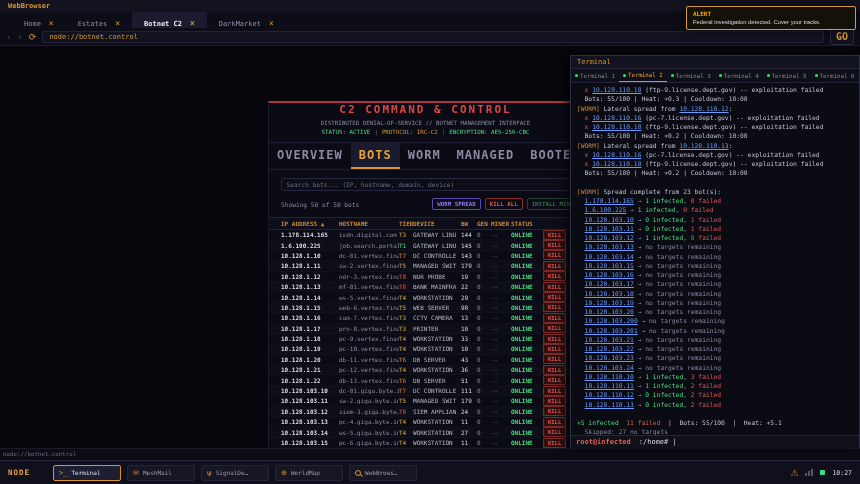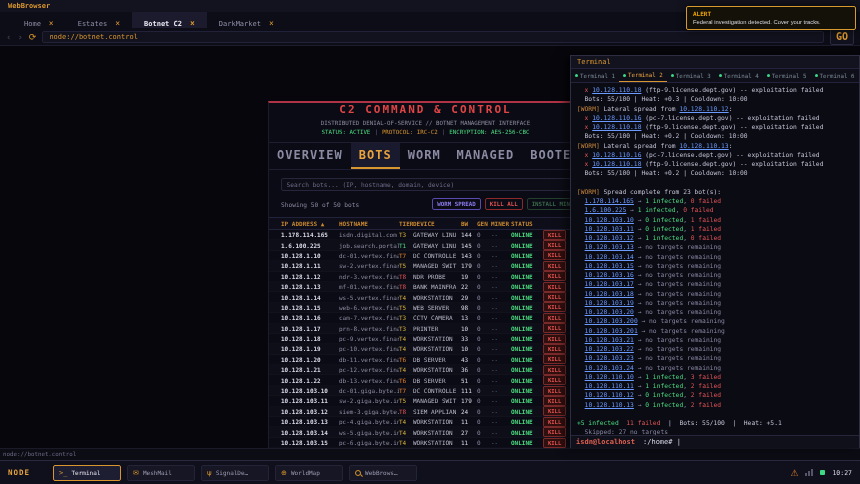--- a/index.html
+++ b/index.html
@@ -562,21 +562,21 @@
       <div class="tline"><span class="s-t">  </span><span class="s-l">10.128.103.24</span><span class="s-d"> → no targets remaining</span></div>
       <div class="tline"><span class="s-t">  </span><span class="s-l">10.128.110.10</span><span class="s-d"> → </span><span class="s-g">1 infected</span><span class="s-d">, </span><span class="s-r">3 failed</span></div>
       <div class="tline"><span class="s-t">  </span><span class="s-l">10.128.110.11</span><span class="s-d"> → </span><span class="s-g">1 infected</span><span class="s-d">, </span><span class="s-r">2 failed</span></div>
       <div class="tline"><span class="s-t">  </span><span class="s-l">10.128.110.12</span><span class="s-d"> → </span><span class="s-g">0 infected</span><span class="s-d">, </span><span class="s-r">2 failed</span></div>
       <div class="tline"><span class="s-t">  </span><span class="s-l">10.128.110.13</span><span class="s-d"> → </span><span class="s-g">0 infected</span><span class="s-d">, </span><span class="s-r">2 failed</span></div>
       <div class="tline">&nbsp;</div>
       <div class="tline"><span class="s-g">+5 infected</span><span class="s-t">  </span><span class="s-r">11 failed</span><span class="s-t">  |  Bots: 55/100  |  Heat: +5.1</span></div>
       <div class="tline"><span class="s-d">  Skipped: 27 no targets</span></div>
     </div>
   <div id="term-prompt">
-    <span class="p-user">isdn@localhost</span><span class="p-path">:/home# </span><span class="p-cursor">|</span>
+    <span class="p-user">root@infected</span><span class="p-path">:/home# </span><span class="p-cursor">|</span>
   </div>
 </div>
 
 <div id="statusstrip">node://botnet.control</div>
 
 <div id="taskbar">
   <span id="node-label">NODE</span>
   <span id="taskitems" style="display:flex;gap:6px;">
       <div class="taskbtn active">
         <span class="tico ico-terminal"></span>

